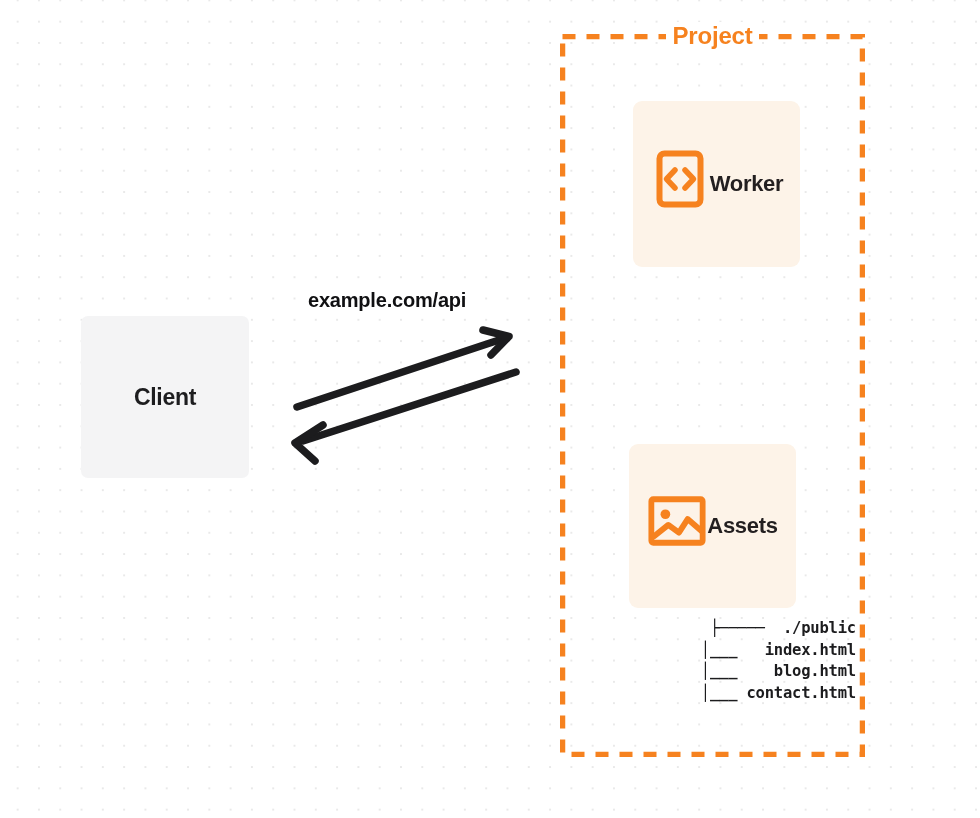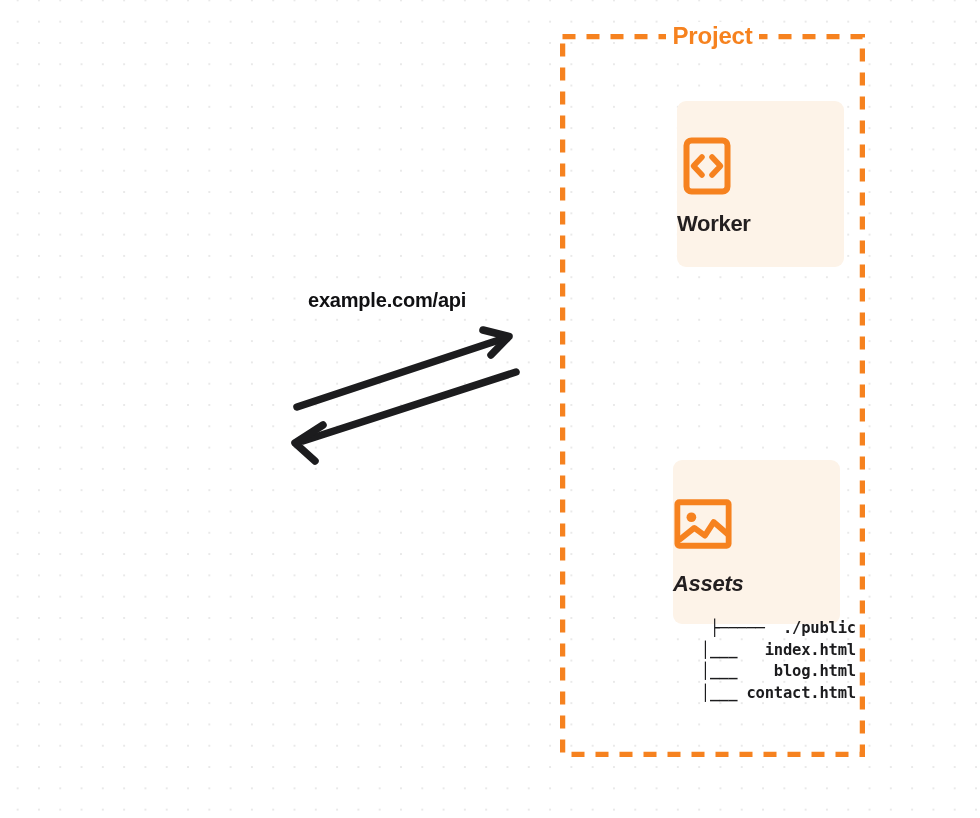--- a/index.html
+++ b/index.html
@@ -89,36 +89,35 @@
     letter-spacing: -0.2px;
     white-space: nowrap;
   }
 
   
   .card {
     position: absolute;
     background: #fdf3e8;
     border-radius: 9px;
     display: flex;
-    flex-direction: column;
+    flex-direction: row;
+    align-items: center;
     justify-content: center;
-    margin-left: 44px;
   }
   .card-worker {
     left: 73px;
     top: 67px;
     width: 167px;
     height: 166px;
   }
   .card-assets {
     left: 69px;
-    top: 426px;
+    top: 410px;
     width: 167px;
     height: 164px;
-    font-style: italic;
   }
   .card-icon {
     width: 60px;
     height: 62px;
     display: flex;
     align-items: center;
     justify-content: center;
   }
   .card-worker .card-icon { margin-top: 4px; margin-bottom: 14px; }
   .card-assets .card-icon { margin-top: 6px; margin-bottom: 16px; }
@@ -143,20 +142,23 @@
     white-space: pre;
     text-align: right;
     letter-spacing: -0.2px;
   }
 </style>
 </head>
 <body>
 
 <div id="canvas">
 
+  <div class="client-box">
+    <span class="client-label">Client</span>
+  </div>
 
   <div class="req-label">example.com/api</div>
 
   <svg class="arrows" viewBox="0 0 270 170">
 
     <g>
       <line x1="27" y1="97" x2="232" y2="29" stroke="#1c1c1e" stroke-width="7.5" stroke-linecap="round"></line>
       <polyline points="213,20 239,26.5 221,45" fill="none" stroke="#1c1c1e" stroke-width="7.5" stroke-linecap="round" stroke-linejoin="round"></polyline>
     </g>
 

